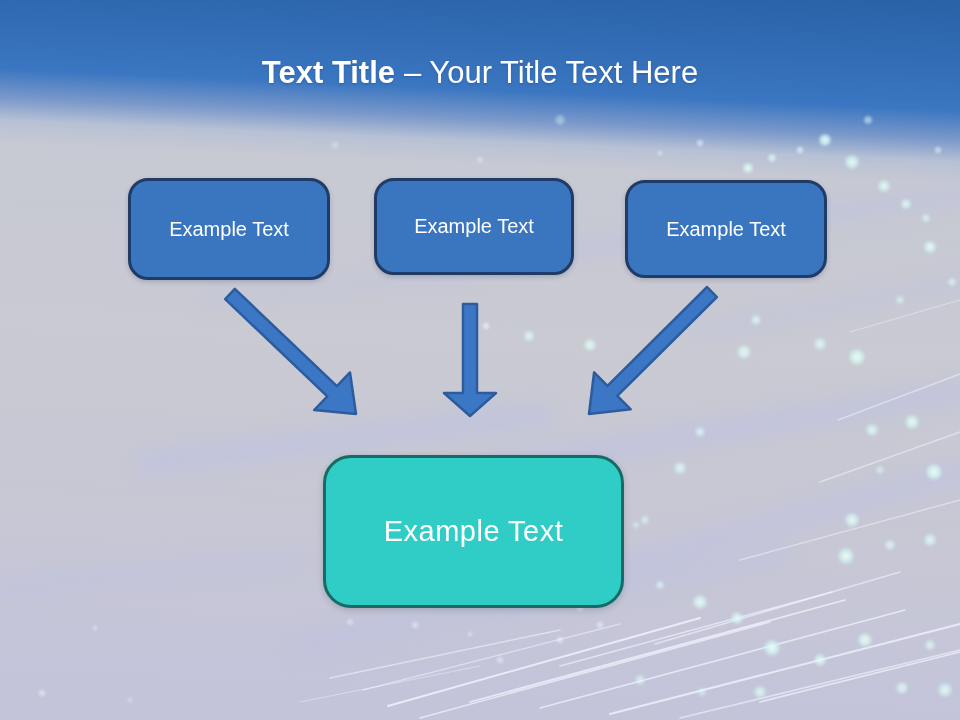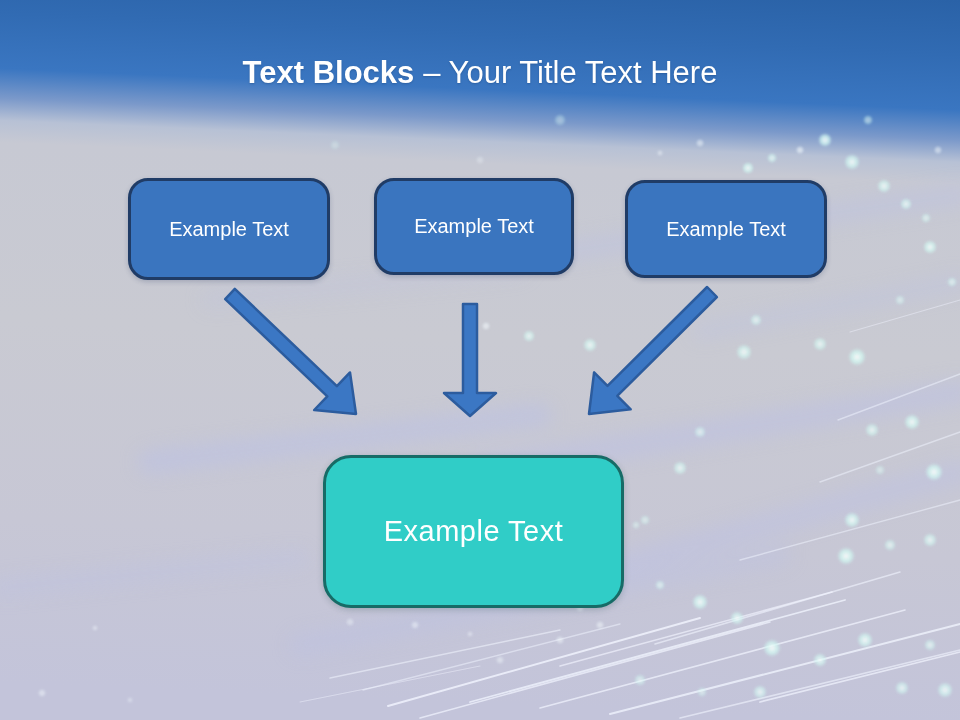--- a/index.html
+++ b/index.html
@@ -159,21 +159,21 @@
       <div class="dot" style="left: 576px; top: 604px; width: 8px; height: 8px; opacity: 0.45; background: radial-gradient(circle, rgb(255, 255, 255) 0%, rgba(240, 250, 255, 0.85) 45%, rgba(235, 245, 255, 0) 72%);"></div>
       <div class="dot" style="left: 92px; top: 625px; width: 6px; height: 6px; opacity: 0.4; background: radial-gradient(circle, rgb(255, 255, 255) 0%, rgba(240, 250, 255, 0.85) 45%, rgba(235, 245, 255, 0) 72%);"></div>
       <div class="dot" style="left: 38px; top: 689px; width: 8px; height: 8px; opacity: 0.45; background: radial-gradient(circle, rgb(255, 255, 255) 0%, rgba(240, 250, 255, 0.85) 45%, rgba(235, 245, 255, 0) 72%);"></div>
       <div class="dot" style="left: 127px; top: 697px; width: 6px; height: 6px; opacity: 0.35; background: radial-gradient(circle, rgb(255, 255, 255) 0%, rgba(240, 250, 255, 0.85) 45%, rgba(235, 245, 255, 0) 72%);"></div>
       <div class="dot" style="left: 554px; top: 114px; width: 12px; height: 12px; opacity: 0.4; background: radial-gradient(circle, rgb(255, 255, 255) 0%, rgba(208, 248, 241, 0.9) 40%, rgba(190, 240, 235, 0) 72%);"></div>
       <div class="dot" style="left: 476px; top: 156px; width: 8px; height: 8px; opacity: 0.3; background: radial-gradient(circle, rgb(255, 255, 255) 0%, rgba(240, 250, 255, 0.85) 45%, rgba(235, 245, 255, 0) 72%);"></div>
       <div class="dot" style="left: 330px; top: 140px; width: 10px; height: 10px; opacity: 0.3; background: radial-gradient(circle, rgb(255, 255, 255) 0%, rgba(208, 248, 241, 0.9) 40%, rgba(190, 240, 235, 0) 72%);"></div>
     </div>
 
   <div class="slide-title">
-    <span class="t-bold">Text Blocks</span><span class="t-rest">– Your Title Text Here</span>
+    <span class="t-bold">Text Title</span><span class="t-rest">– Your Title Text Here</span>
   </div>
 
   <div class="block block-1">
     <span class="label">Example Text</span>
   </div>
   <div class="block block-2">
     <span class="label">Example Text</span>
   </div>
   <div class="block block-3">
     <span class="label">Example Text</span>

